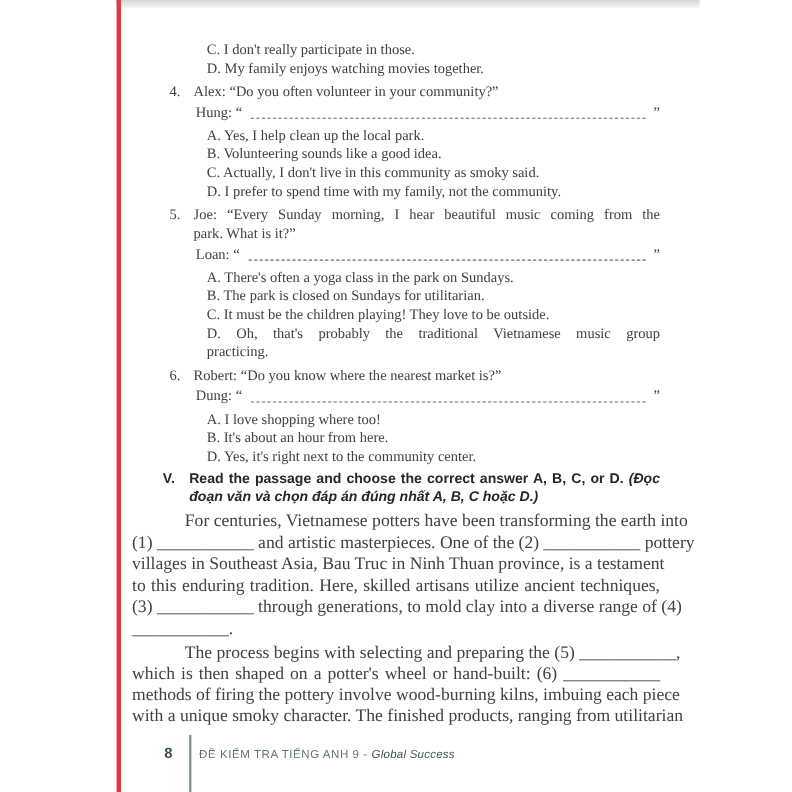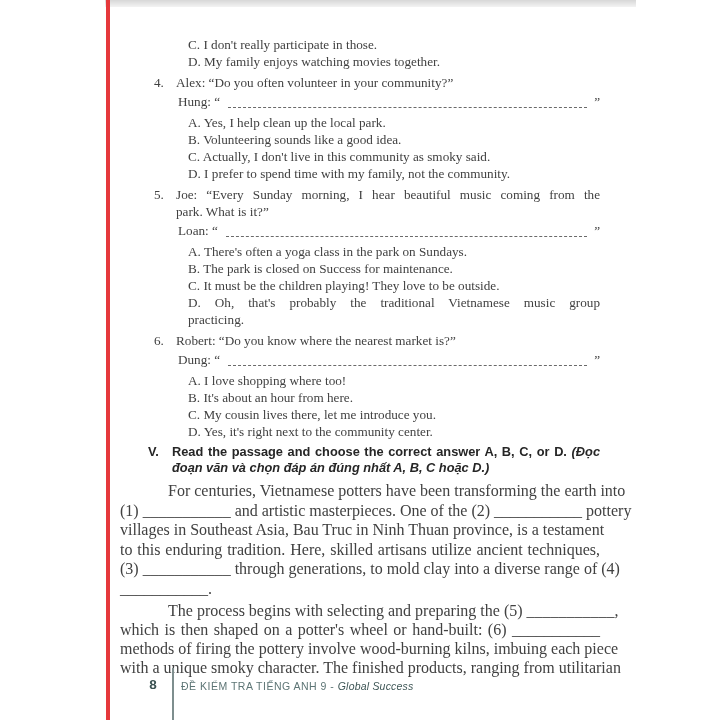--- a/index.html
+++ b/index.html
@@ -67,39 +67,38 @@
         <span class="qnum">5.</span>
         <div class="jline">Joe: “Every Sunday morning, I hear beautiful music coming from the</div>
         <div>park. What is it?”</div>
       </div>
       <div class="speaker-row">
         <span>Loan: “</span>
         <span class="blank"></span>
         <span>”</span>
       </div>
       <div class="opt">A. There's often a yoga class in the park on Sundays.</div>
-      <div class="opt">B. The park is closed on Success for maintenance.</div>
+      <div class="opt">B. The park is closed on Sundays for utilitarian.</div>
       <div class="opt">C. It must be the children playing! They love to be outside.</div>
       <div class="opt jline">D. Oh, that's probably the traditional Vietnamese music group</div>
       <div class="opt">practicing.</div>
     </div>
 
     <div class="question">
       <div class="prompt">
         <span class="qnum">6.</span>
         <span>Robert: “Do you know where the nearest market is?”</span>
       </div>
       <div class="speaker-row">
         <span>Dung: “</span>
         <span class="blank"></span>
         <span>”</span>
       </div>
       <div class="opt">A. I love shopping where too!</div>
       <div class="opt">B. It's about an hour from here.</div>
-      <div class="opt">C. My cousin lives there, let me introduce you.</div>
       <div class="opt">D. Yes, it's right next to the community center.</div>
     </div>
 
     <div class="vheader">
       <span class="vnum">V.</span>
       <div class="jline">
         <span>Read the passage and choose the correct answer A, B, C, or D.</span>
         <span class="vi">(Đọc</span>
       </div>
       <div class="vi">đoạn văn và chọn đáp án đúng nhất A, B, C hoặc D.)</div>

